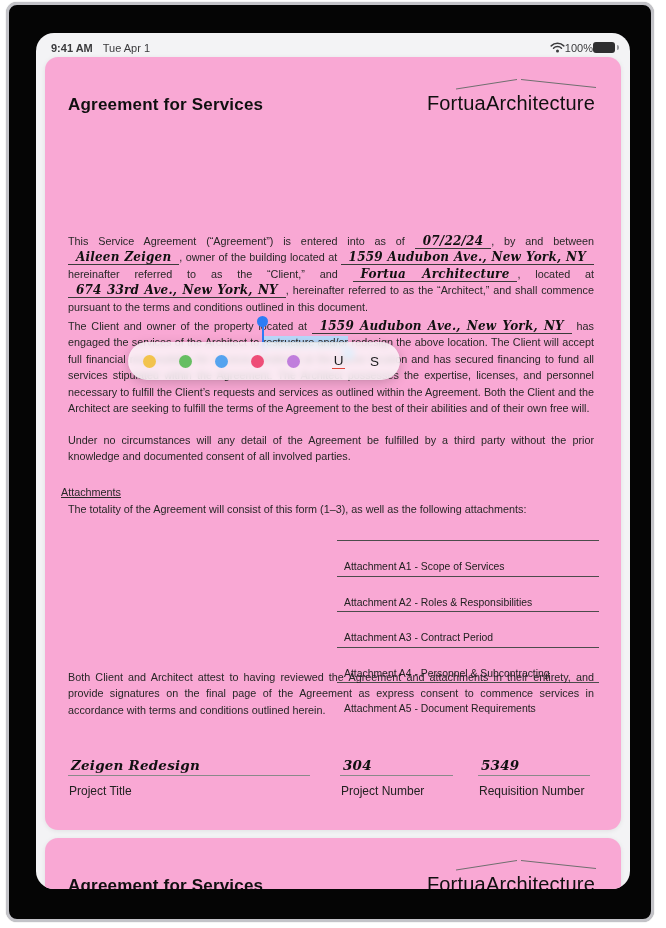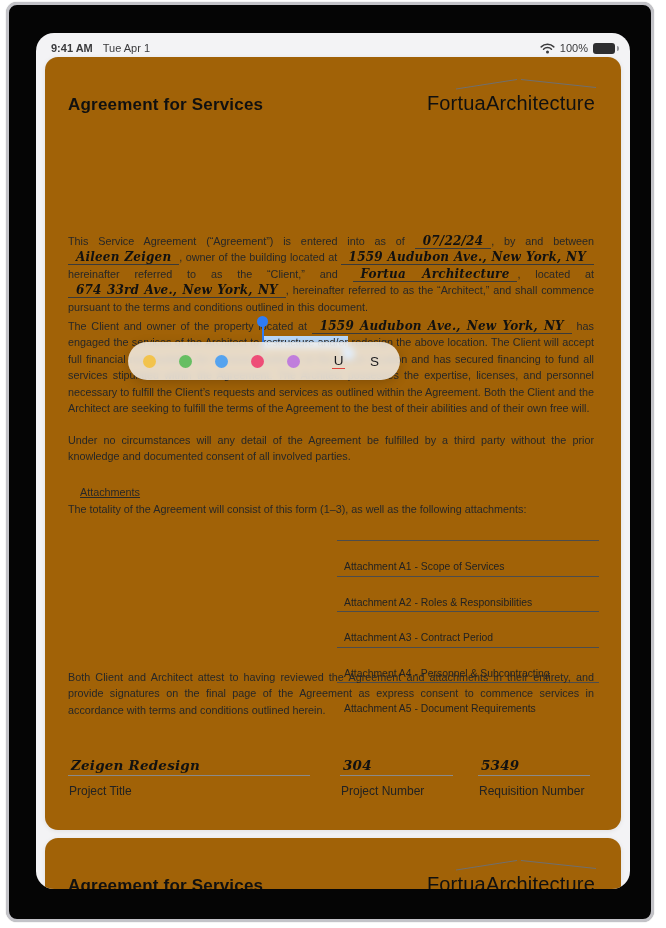--- a/index.html
+++ b/index.html
@@ -12,26 +12,26 @@
   .screen{position:absolute;left:27px;top:28px;width:594px;height:856px;background:#f3f3f5;
           border-radius:18px;overflow:hidden}
 
   
   .statusbar{position:absolute;left:0;right:0;top:0;height:26px;display:flex;align-items:center;
              justify-content:space-between;padding:4px 15px 0;box-sizing:border-box;
              color:#3a3a3c;font-size:11px}
   .sb-left{display:flex;gap:10px;align-items:center}
   .sb-time{font-weight:700}
   .sb-date{font-weight:400}
-  .sb-right{display:flex;align-items:flex-end;gap:5px;font-weight:500}
+  .sb-right{display:flex;align-items:flex-start;font-weight:500}
   .battery{width:22px;height:11px;border-radius:3px;background:#2e2e30;position:relative;display:inline-block}
   .battery::after{content:"";position:absolute;right:-3.5px;top:3px;width:2px;height:5px;background:#98989d;border-radius:0 2px 2px 0}
 
   
-  .card{position:absolute;left:9px;width:576px;background:#a16207;border-radius:13px;
+  .card{position:absolute;left:9px;width:576px;background:#f9a8d4;border-radius:13px;
         box-shadow:0 1px 5px rgba(0,0,0,.08)}
   .card1{top:24px;height:773px}
   .card2{top:805px;height:130px}
 
   .doc-header{position:absolute;left:23px;right:26px;top:30px;height:28px;display:flex;
               justify-content:space-between;align-items:flex-end}
   .doc-title{font-size:17px;font-weight:700;letter-spacing:.2px;color:#101010}
   .logo{position:relative;font-size:20px;font-weight:400;letter-spacing:.2px;color:#101010;white-space:nowrap}
   .roof{position:absolute;right:-2px;top:-14px;width:142px;height:12px}
 
@@ -39,21 +39,21 @@
         color:#272727;text-align:justify}
   .p1{top:176px}
   .p2{top:261px}
   .p3{top:375px}
   .p4{top:612px}
 
   .blank{border-bottom:1.2px solid #3a3a3a;padding:0 8px;white-space:nowrap}
   .hand{font-family:"DejaVu Serif",serif;font-style:italic;font-weight:700;font-size:12px;
         letter-spacing:.2px;color:#111}
 
-  .attach-h{position:absolute;left:35px;top:429px;font-size:10.8px;color:#272727;text-decoration:underline}
+  .attach-h{position:absolute;left:16px;top:429px;font-size:10.8px;color:#272727;text-decoration:underline}
   .attach-intro{position:absolute;left:23px;top:446px;width:526px;font-size:10.8px;color:#272727}
 
   .att-table{position:absolute;left:292px;top:483px;width:262px}
   .att-row{border-top:1px solid #4c4c4c;padding:20px 0 2px 7px;font-size:10.4px;color:#222;height:12.5px}
 
   .field{position:absolute}
   .f1{left:23px;top:697px;width:242px}
   .f2{left:295px;top:697px;width:113px}
   .f3{left:433px;top:697px;width:112px}
   .fval{height:22px;display:flex;align-items:flex-end;padding:0 0 2px 3px;

